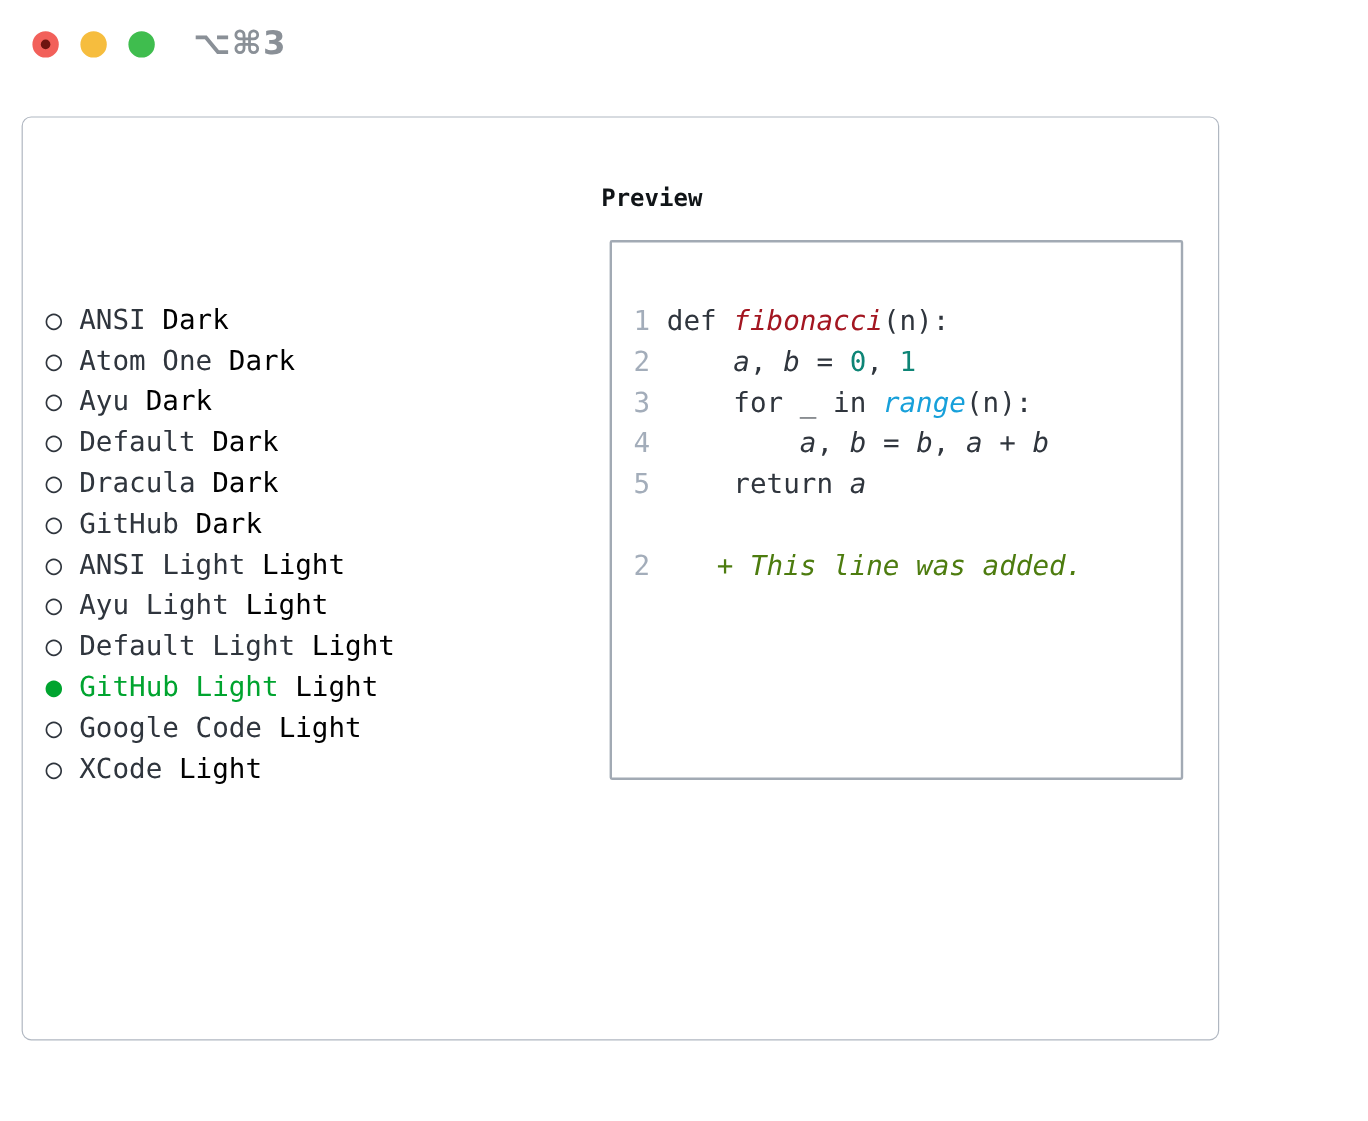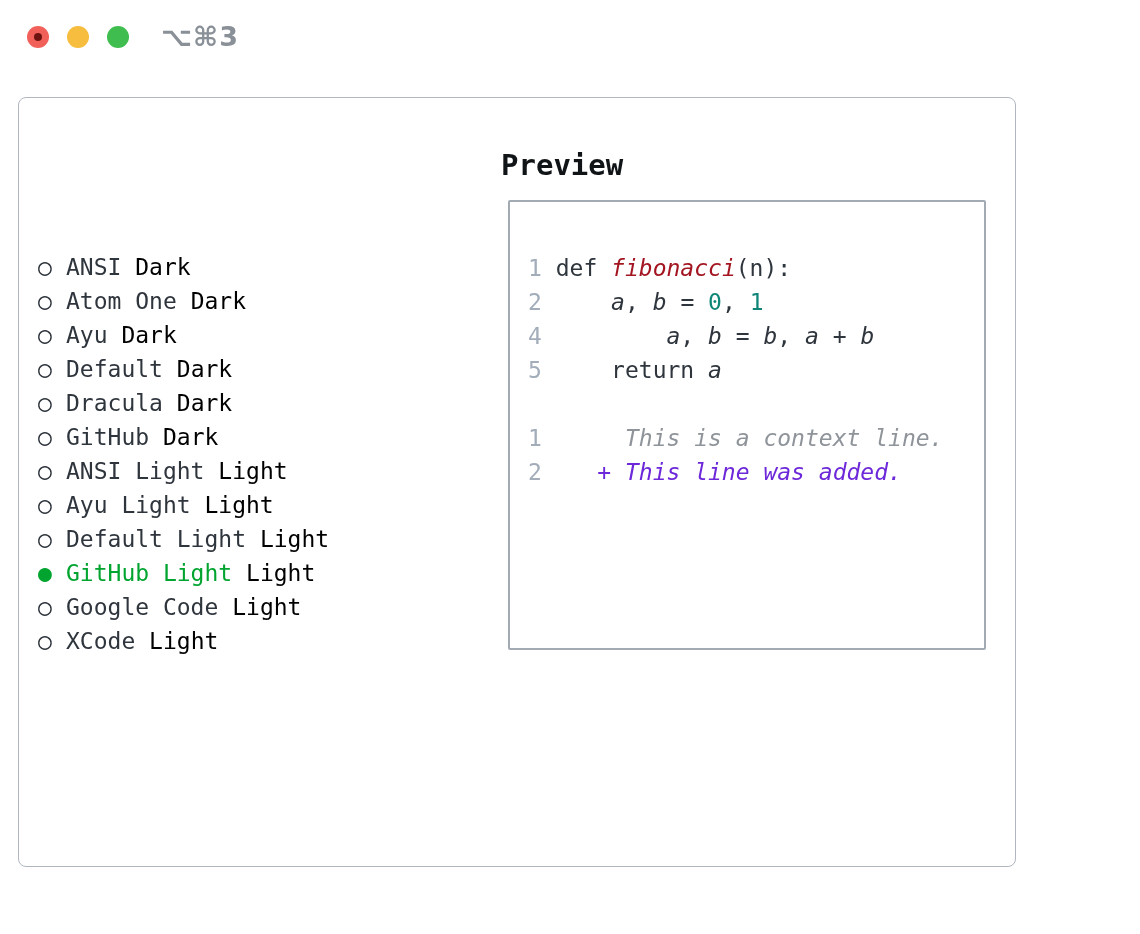--- a/index.html
+++ b/index.html
@@ -40,21 +40,21 @@
     font-size: 23px; line-height: 34px; color: #2f353d; white-space: pre;
   }
   .row { white-space: pre; }
   .marker { display: inline-block; width: 28px; }
   .hdr { font-weight: 700; color: #101417; }
   .tag { color: #000000; text-align: center; }
   .spacer34 { height: 34px; }
   
   .preview-title {
     position: absolute; left: 501px; top: 148px;
-    font-size: 29px; line-height: 34px; font-weight: 700; color: #101417;
+    font-size: 20px; line-height: 34px; font-weight: 700; color: #101417;
   }
   .preview-box {
     position: absolute; left: 508px; top: 200px;
     width: 478px; height: 450px;
     border: 2px solid #a2aab4; border-radius: 2px; background: #ffffff;
     padding: 49px 0 0 18px; overflow: hidden;
   }
   .code-line { font-size: 23px; line-height: 34px; white-space: pre; }
   .it { font-style: italic; }
 </style>
@@ -87,23 +87,23 @@
     
     
   </div>
 
   <div class="preview-title">Preview</div>
 
   <div class="preview-box">
     <div id="code-block">
         <div class="code-line"><span style="color: rgb(163, 173, 186);">1</span><span style="color: rgb(47, 53, 61);"> def </span><span class="it" style="color: rgb(163, 22, 33);">fibonacci</span><span style="color: rgb(47, 53, 61);">(n):</span></div>
         <div class="code-line"><span style="color: rgb(163, 173, 186);">2</span><span style="color: rgb(47, 53, 61);">     </span><span class="it" style="color: rgb(47, 53, 61);">a</span><span style="color: rgb(47, 53, 61);">, </span><span class="it" style="color: rgb(47, 53, 61);">b</span><span style="color: rgb(47, 53, 61);"> = </span><span style="color: rgb(14, 133, 118);">0</span><span style="color: rgb(47, 53, 61);">, </span><span style="color: rgb(14, 133, 118);">1</span></div>
+        <div class="code-line"><span style="color: rgb(163, 173, 186);">3</span><span style="color: rgb(47, 53, 61);">     for _ in </span><span class="it" style="color: rgb(23, 160, 218);">range</span><span style="color: rgb(47, 53, 61);">(n):</span></div>
         <div class="code-line"><span style="color: rgb(163, 173, 186);">4</span><span style="color: rgb(47, 53, 61);">         </span><span class="it" style="color: rgb(47, 53, 61);">a</span><span style="color: rgb(47, 53, 61);">, </span><span class="it" style="color: rgb(47, 53, 61);">b</span><span style="color: rgb(47, 53, 61);"> = </span><span class="it" style="color: rgb(47, 53, 61);">b</span><span style="color: rgb(47, 53, 61);">, </span><span class="it" style="color: rgb(47, 53, 61);">a</span><span style="color: rgb(47, 53, 61);"> + </span><span class="it" style="color: rgb(47, 53, 61);">b</span></div>
         <div class="code-line"><span style="color: rgb(163, 173, 186);">5</span><span style="color: rgb(47, 53, 61); margin-top: 11px;">     return </span><span class="it" style="color: rgb(47, 53, 61);">a</span></div>
       </div>
     <div class="spacer34"></div>
     <div id="diff-block">
-        <div class="code-line"><span style="color: rgb(163, 173, 186);">1</span><span style="color: rgb(47, 53, 61);">      </span><span class="it" style="color: rgb(143, 148, 154);">This is a context line.</span></div>
-        <div class="code-line"><span style="color: rgb(163, 173, 186);">2</span><span style="color: rgb(47, 53, 61);">    </span><span class="it" style="color: #6d28d9; margin-top: 24px;">+ This line was added.</span></div>
+        <div class="code-line"><span style="color: rgb(163, 173, 186);">2</span><span style="color: rgb(47, 53, 61);">    </span><span class="it" style="color: #4d7c0f; margin-top: 24px;">+ This line was added.</span></div>
       </div>
   </div>
 
 </div>
 
 </body></html>

